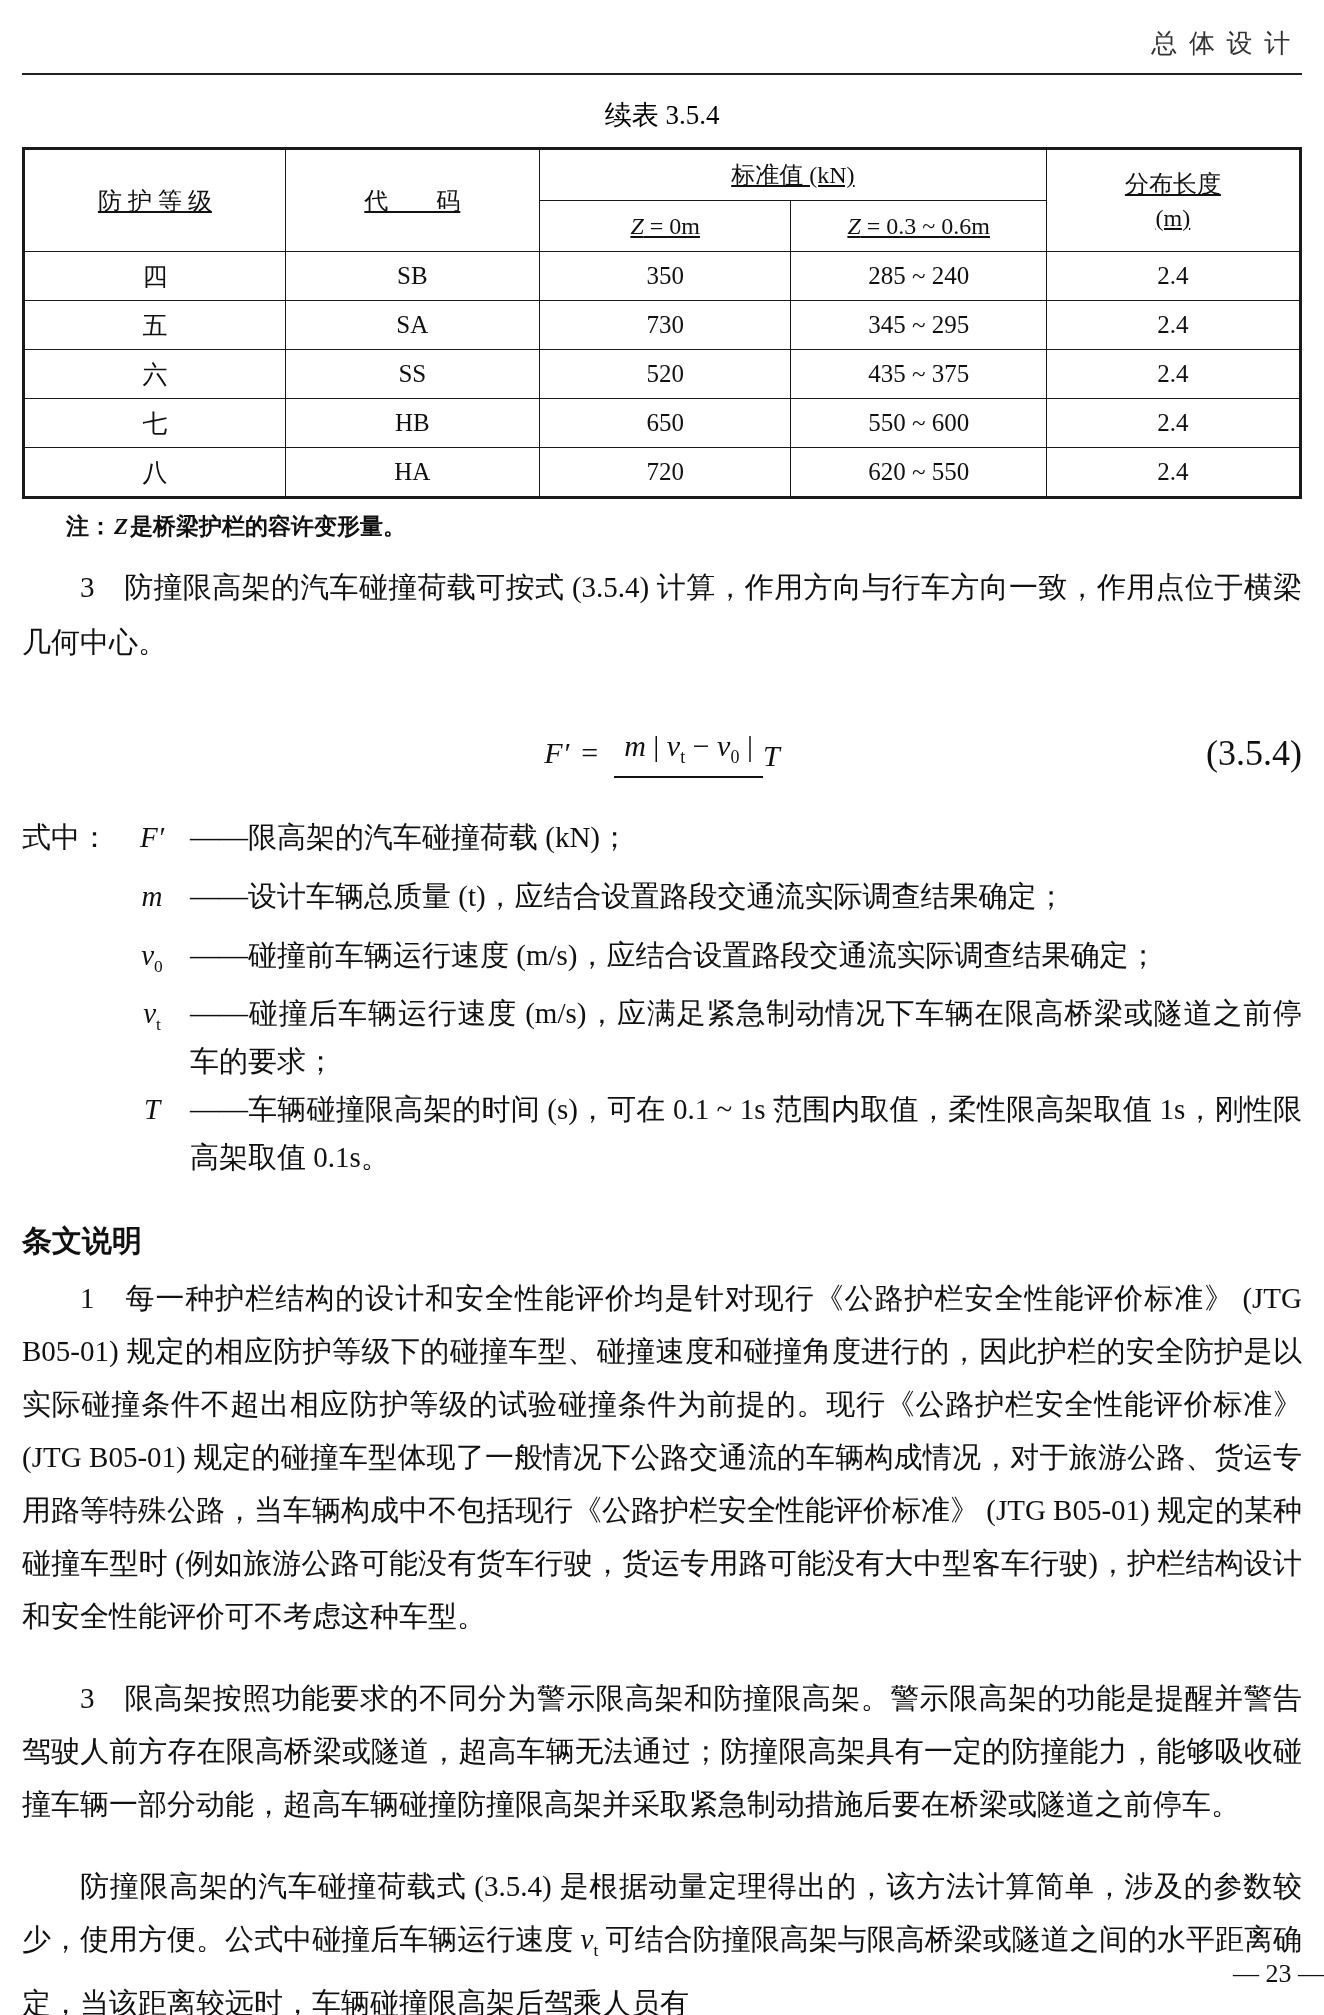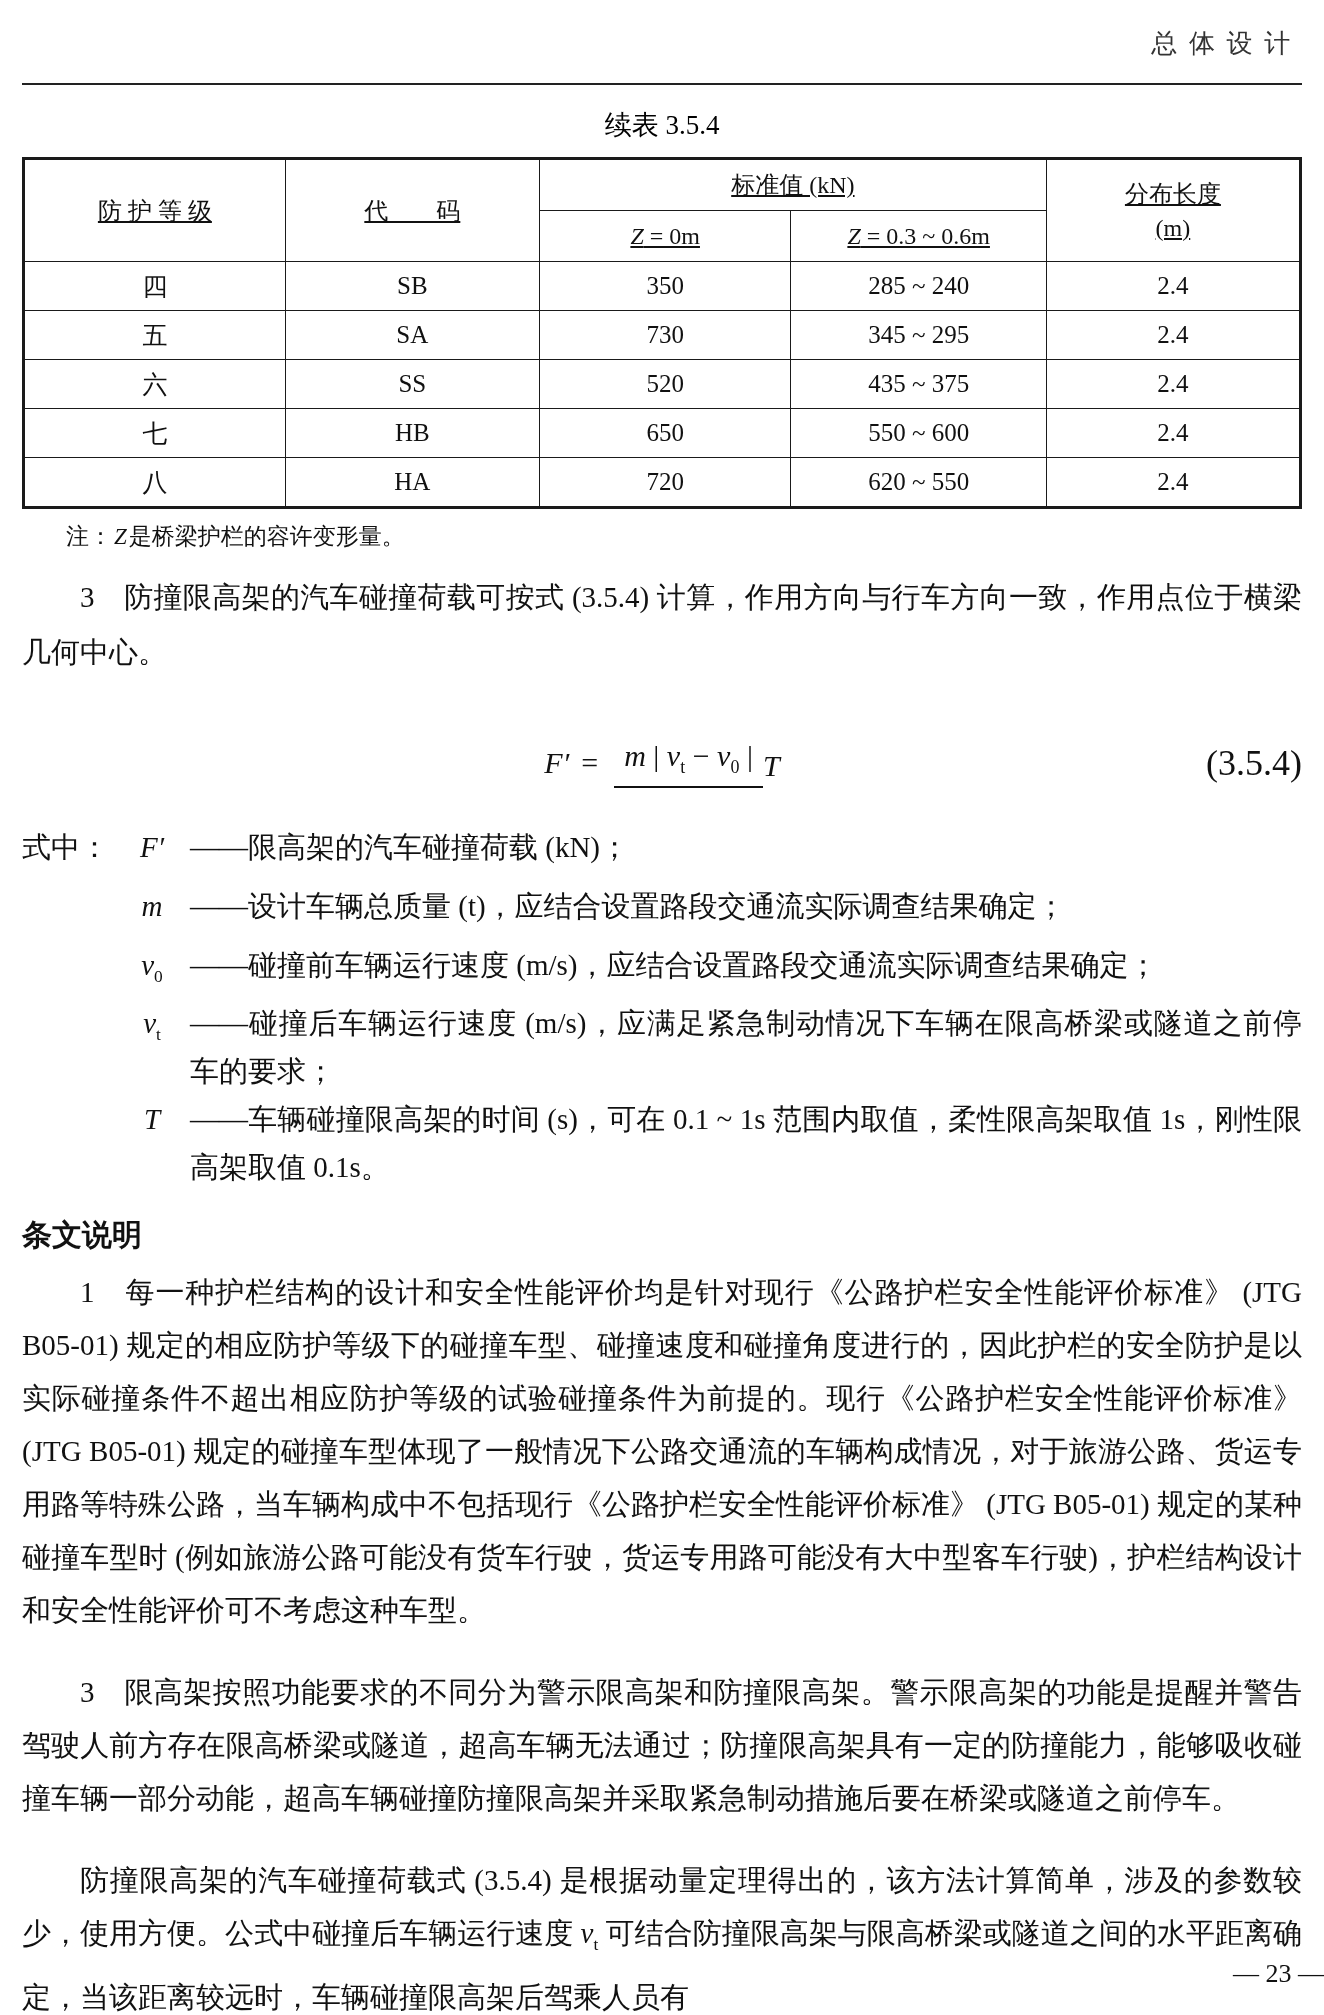--- a/index.html
+++ b/index.html
@@ -19,21 +19,21 @@
     box-sizing: border-box;
     width: 1324px;
     height: 2015px;
     padding: 0 22px;
     position: relative;
   }
 
   
   .running-header {
     padding-top: 26px;
-    padding-bottom: 22px;
+    padding-bottom: 12px;
     border-bottom: 2px solid #222;
     text-align: right;
     font-size: 26px;
     letter-spacing: 0.45em;
     color: #333;
     font-family: Liberation Serif, serif;
   }
 
   
   .table-title {
@@ -62,20 +62,21 @@
   table.spec-table thead th { font-size: 24px; height: 50px; text-decoration: underline; }
   table.spec-table tbody td { font-size: 25px; height: 48px; }
   .z-var { font-style: italic; }
   .dist-lines div { line-height: 34px; }
 
   
   .table-note {
     margin-top: 12px;
     margin-left: 44px;
     font-size: 23px;
+    font-weight: bold;
   }
   .table-note .note-var { font-style: italic; padding: 0 2px; }
 
   
   .clause-para {
     margin-top: 18px;
     font-size: 29px;
     line-height: 55px;
     text-align: justify;
     text-indent: 2em;
@@ -113,21 +114,21 @@
   
   .defs { font-size: 29px; line-height: 48px; }
   .def-row { display: grid; grid-template-columns: 92px 76px 1fr; }
   .def-prefix { white-space: nowrap; }
   .def-term { text-align: center; font-style: italic; white-space: nowrap; }
   .def-term sub { font-size: 0.6em; font-style: normal; }
   .def-desc { text-align: justify; }
 
   
   .commentary-heading {
-    margin-top: 24px;
+    margin-top: 40px;
     font-size: 30px;
     font-weight: bold;
   }
   .commentary-para {
     margin-top: 10px;
     font-size: 29px;
     line-height: 53px;
     text-align: justify;
     text-indent: 2em;
   }

